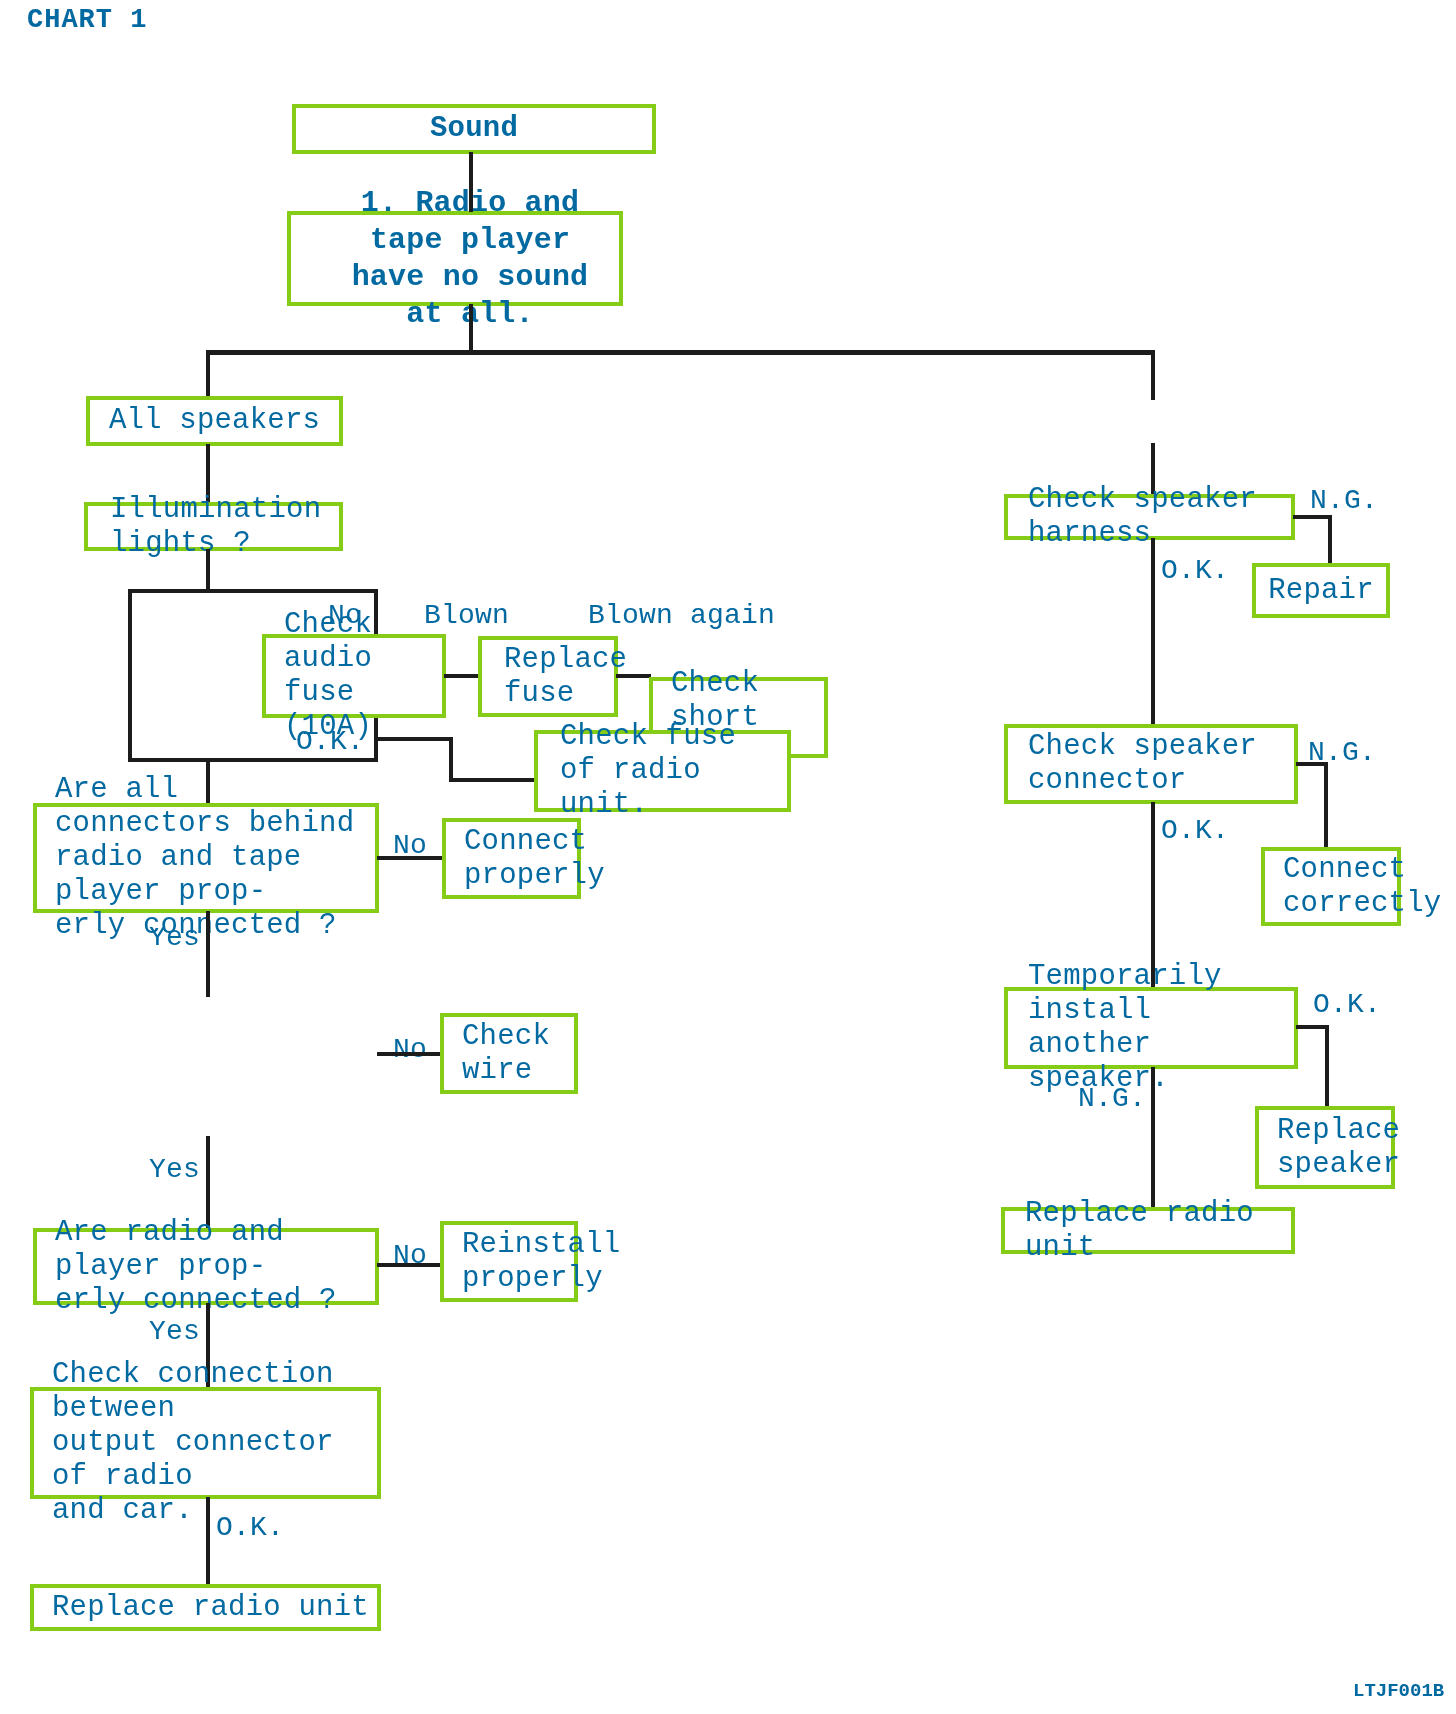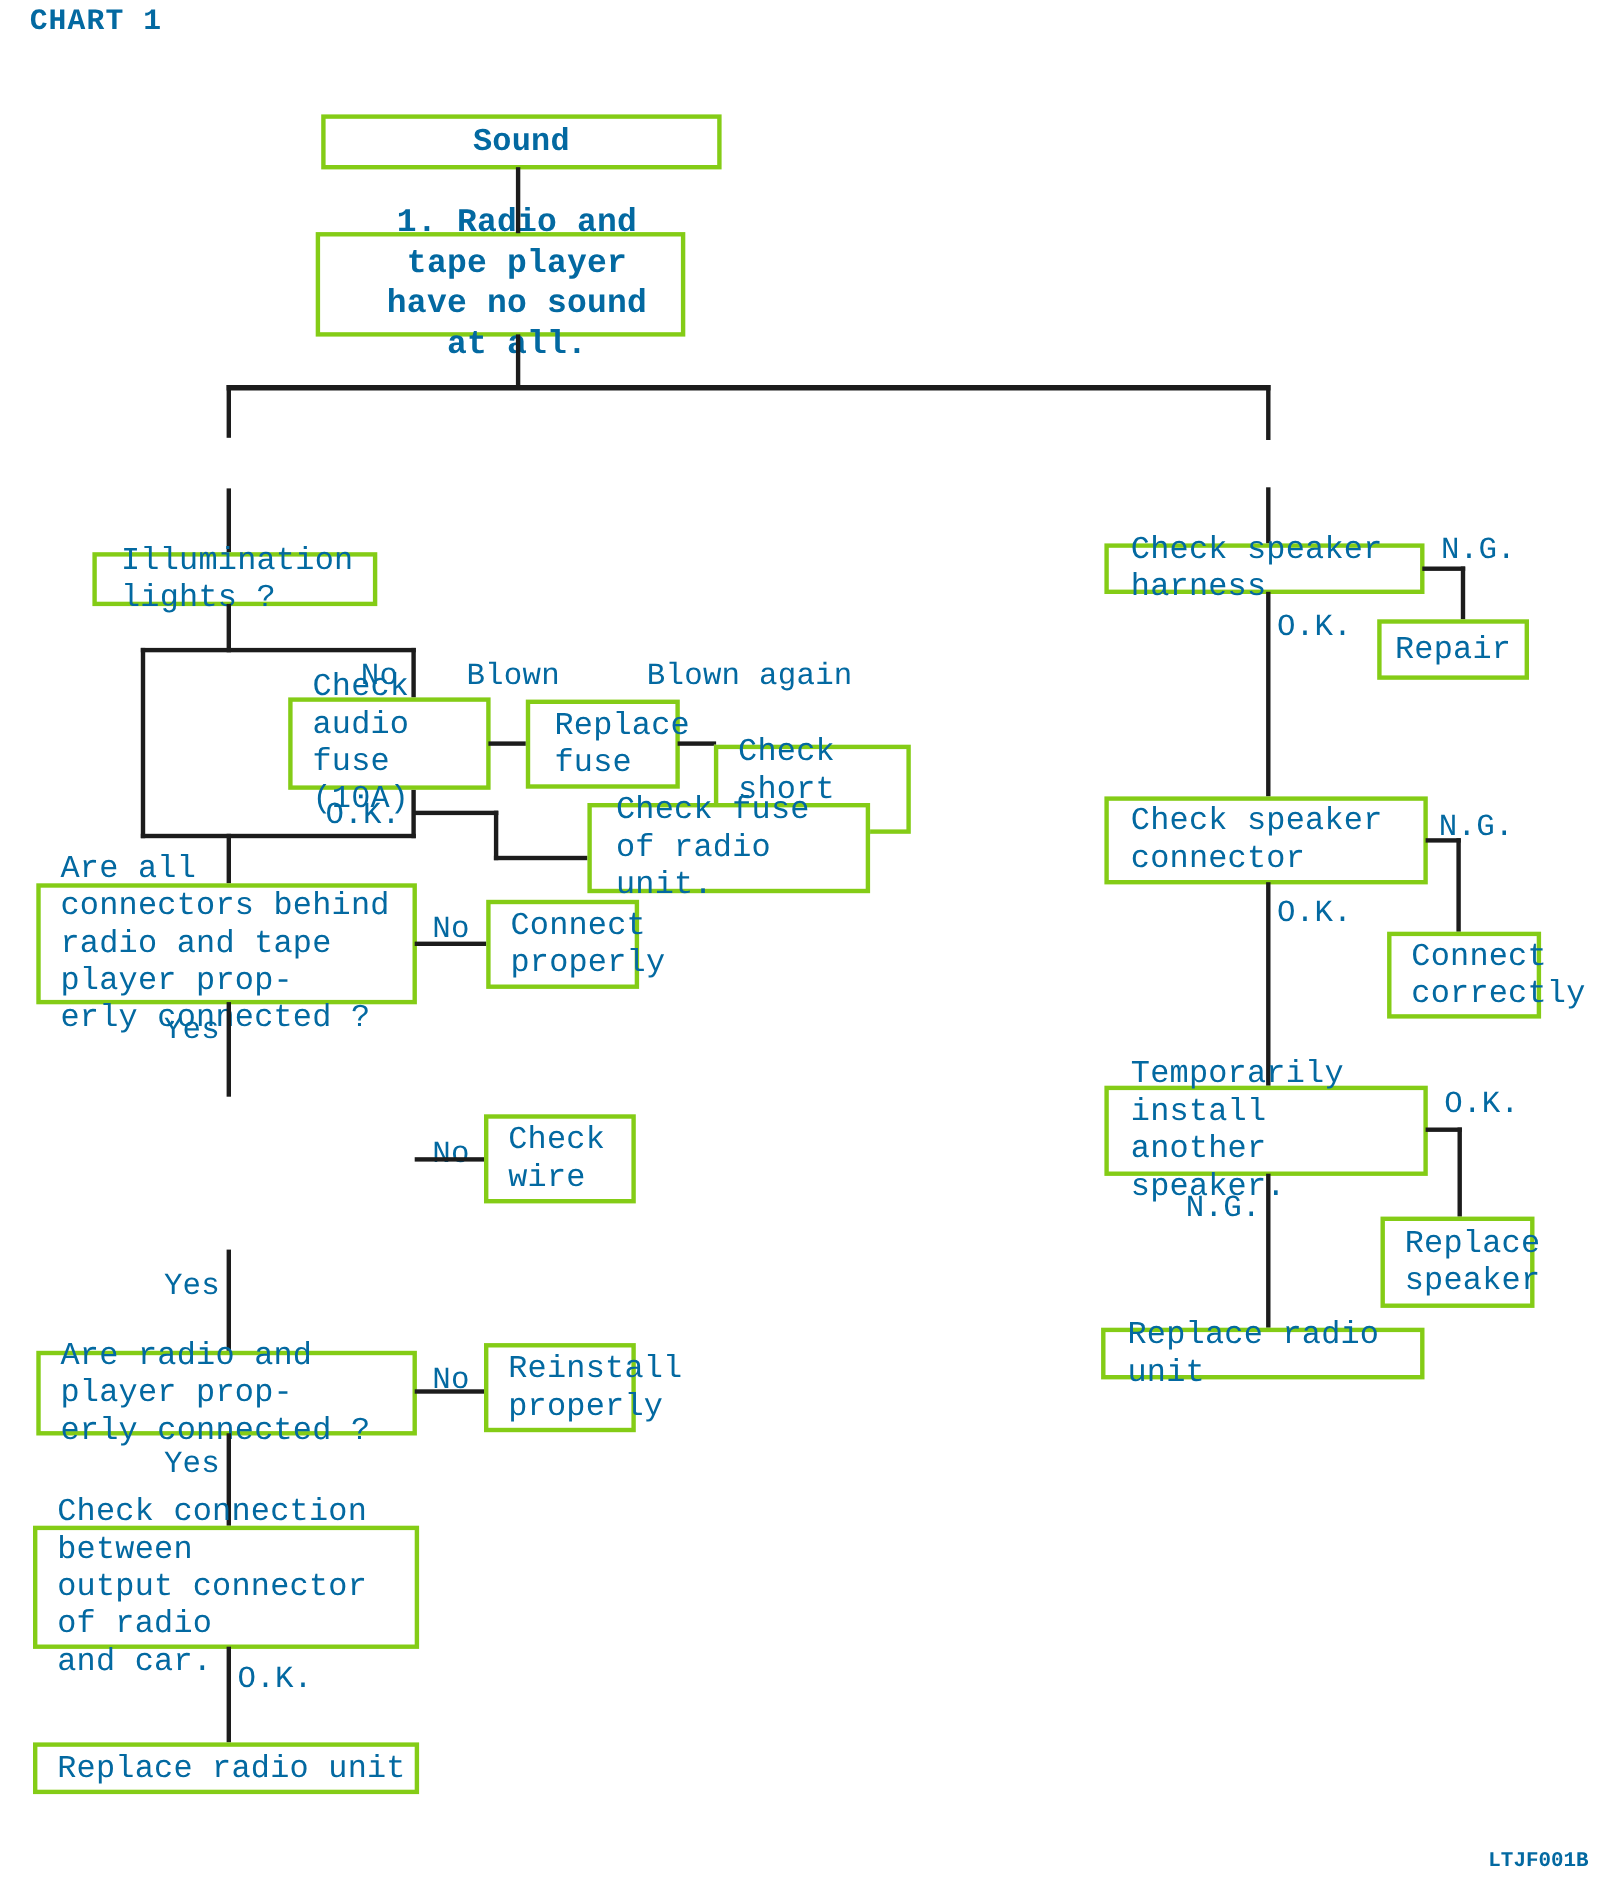--- a/index.html
+++ b/index.html
@@ -37,20 +37,21 @@
   <div class="node center bold" style="left:292px; top:104px; width:364px; height:50px;">Sound</div>
   <div class="node center bold" style="left:287px; top:211px; width:336px; height:95px; font-size:30px; line-height:37px;padding-left:34px;">1. Radio and tape player
 have no sound at all.</div>
 
   <div class="vline" style="left:469px; top:152px; width:4px; height:60px;"></div>
   <div class="vline" style="left:469px; top:304px; width:4px; height:50px;"></div>
   <div class="hline" style="left:206px; top:350px; width:949px; height:5px;"></div>
   <div class="vline" style="left:206px; top:350px; width:4px; height:48px;"></div>
   <div class="vline" style="left:1151px; top:350px; width:4px; height:50px;"></div>
 
+  <div class="node center" style="left:86px; top:396px; width:257px; height:50px;">All speakers</div>
   <div class="vline" style="left:206px; top:444px; width:4px; height:60px;"></div>
   <div class="node pad22" style="left:84px; top:502px; width:259px; height:49px;">Illumination lights ?</div>
 
   <div class="vline" style="left:206px; top:549px; width:4px; height:44px;"></div>
   <div class="hline" style="left:128px; top:589px; width:250px; height:4px;"></div>
   <div class="vline" style="left:128px; top:589px; width:4px; height:173px;"></div>
   <div class="hline" style="left:128px; top:758px; width:250px; height:4px;"></div>
   <div class="vline" style="left:374px; top:589px; width:4px; height:47px;"></div>
   <div class="vline" style="left:374px; top:716px; width:4px; height:46px;"></div>
   <div class="vline" style="left:206px; top:758px; width:4px; height:47px;"></div>

